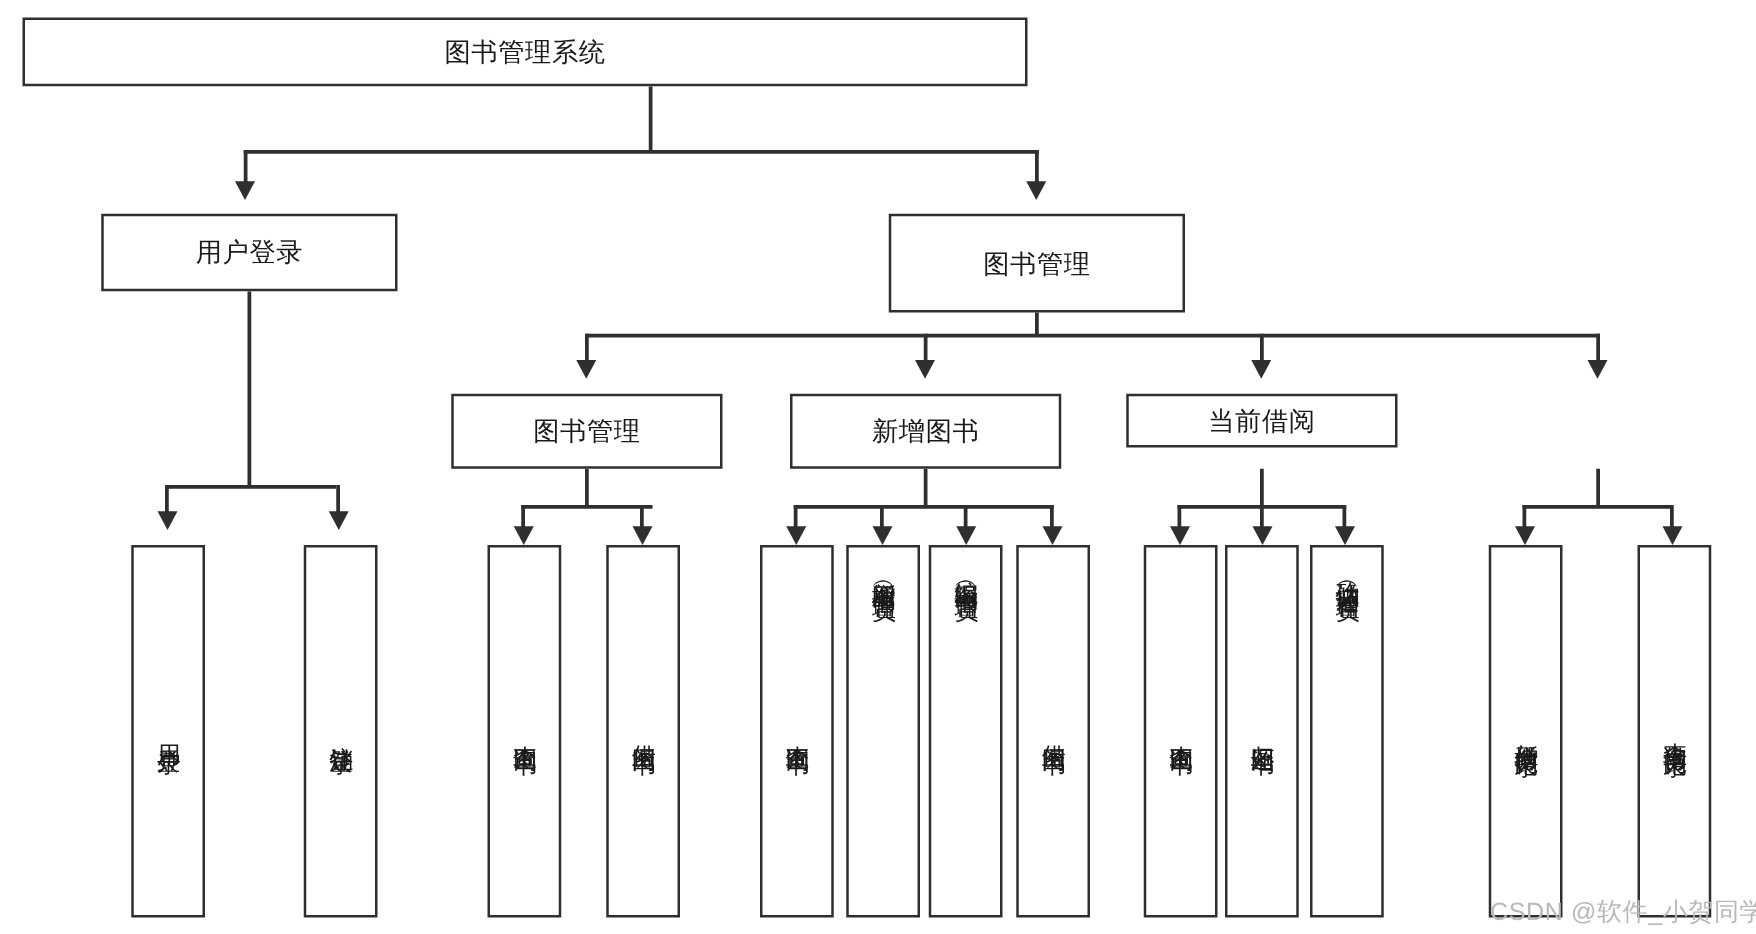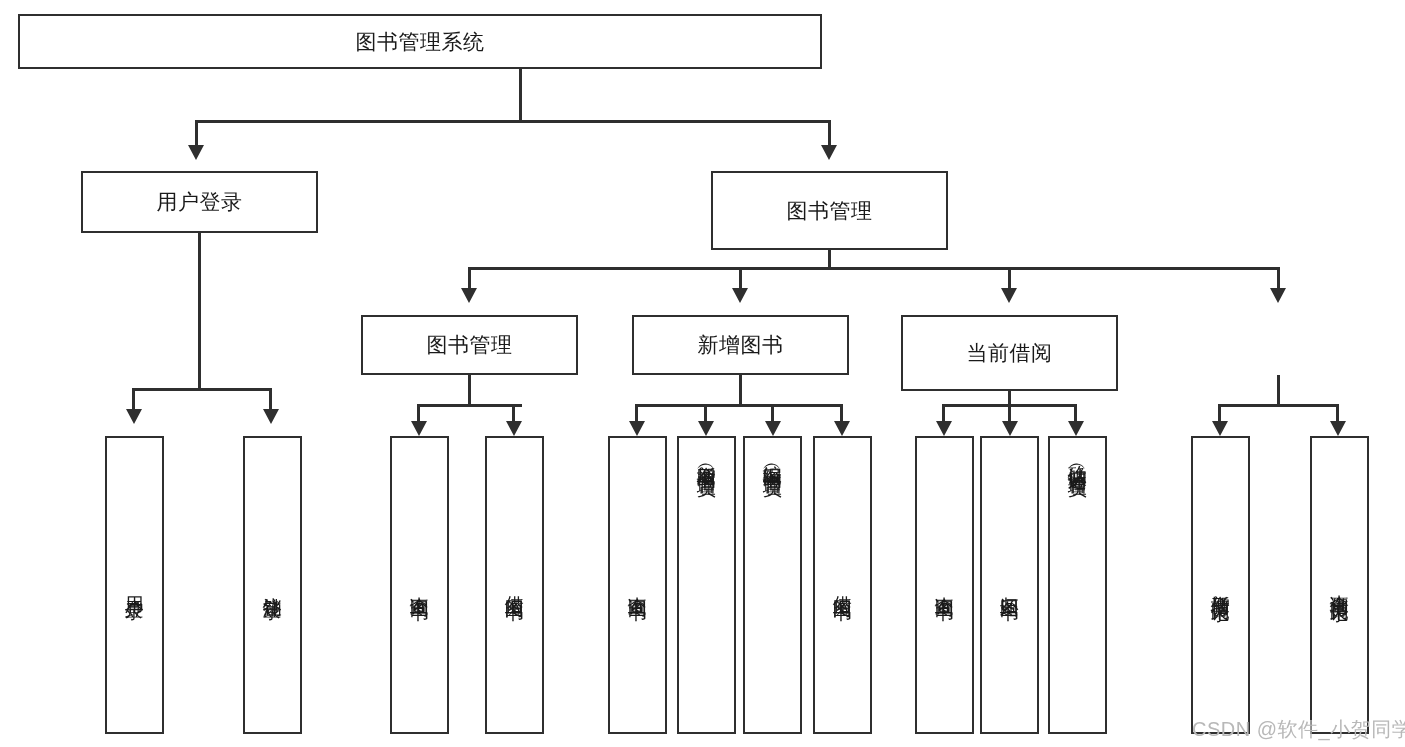--- a/index.html
+++ b/index.html
@@ -122,21 +122,21 @@
   <div class="arrow" style="left:1001px; top:288px;"></div>
   <div class="edge v" style="left:1277px; top:267px; width:3px; height:22px;"></div>
   <div class="arrow" style="left:1270px; top:288px;"></div>
 
   <div class="node h-node" style="left:361px; top:315px; width:217px; height:60px;">
     <span>图书管理</span>
   </div>
   <div class="node h-node" style="left:632px; top:315px; width:217px; height:60px;">
     <span>新增图书</span>
   </div>
-  <div class="node h-node" style="left:901px; top:315px; width:217px; height:76px;">
+  <div class="node h-node" style="left:901px; top:315px; width:217px; height:43px;">
     <span>当前借阅</span>
   </div>
 
   <div class="edge v" style="left:468px; top:375px; width:3px; height:31px;"></div>
   <div class="edge h" style="left:417px; top:404px; width:105px; height:3px;"></div>
   <div class="edge v" style="left:417px; top:404px; width:3px; height:18px;"></div>
   <div class="arrow" style="left:411px; top:421px;"></div>
   <div class="edge v" style="left:512px; top:404px; width:3px; height:18px;"></div>
   <div class="arrow" style="left:506px; top:421px;"></div>
 

